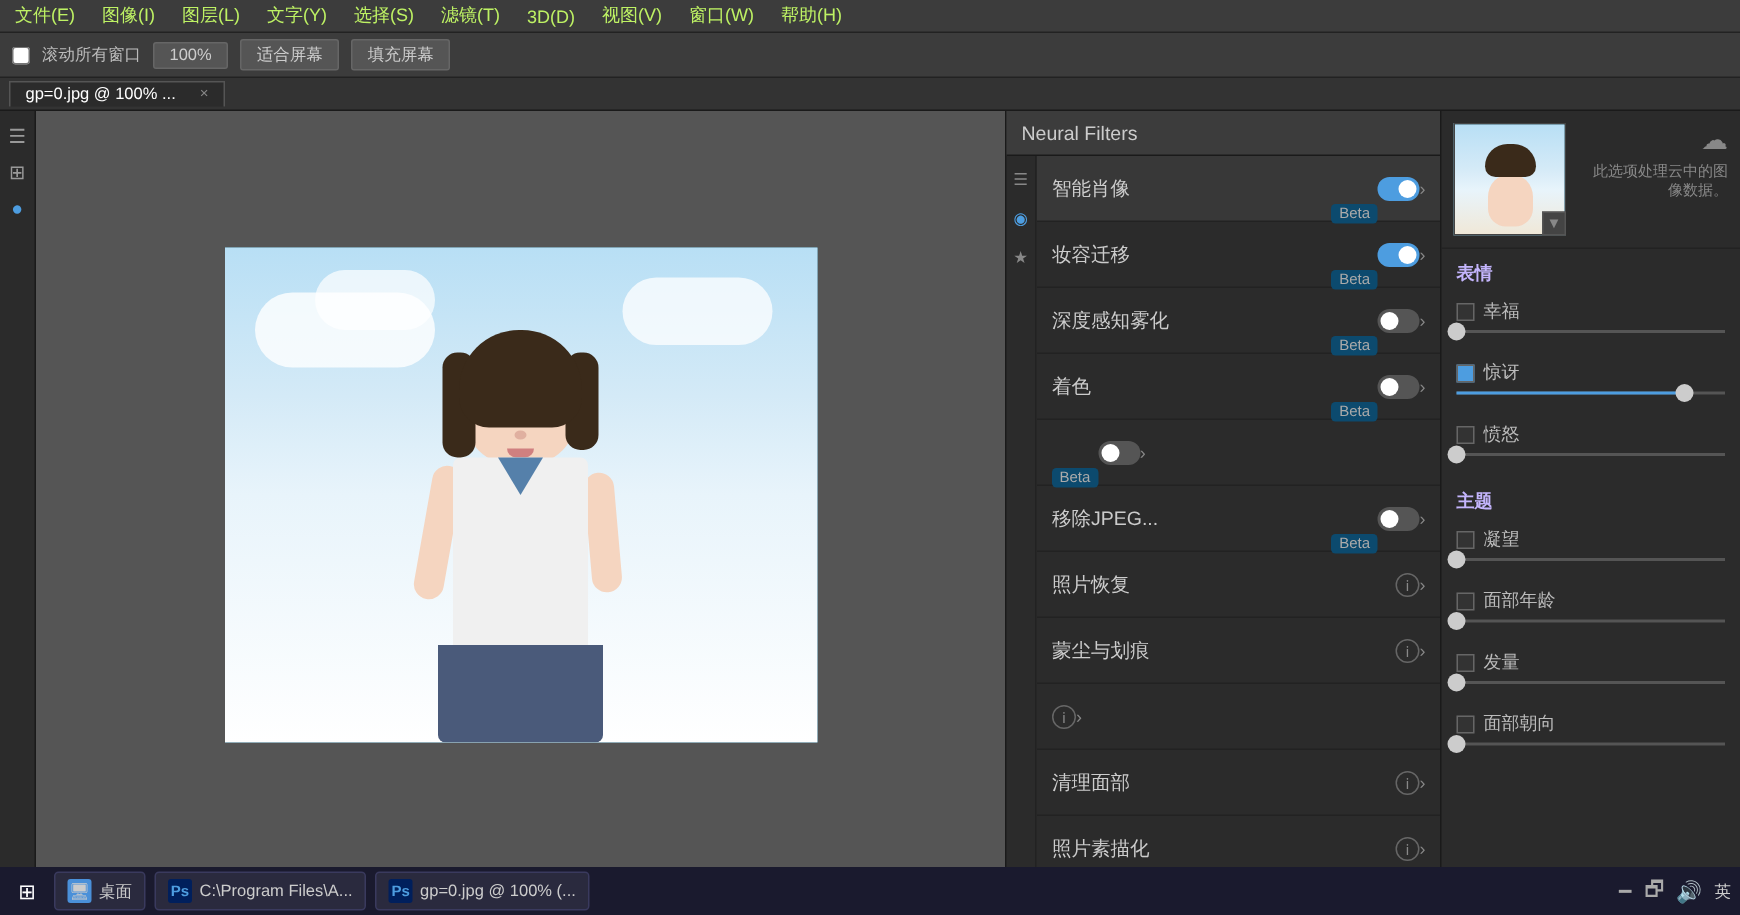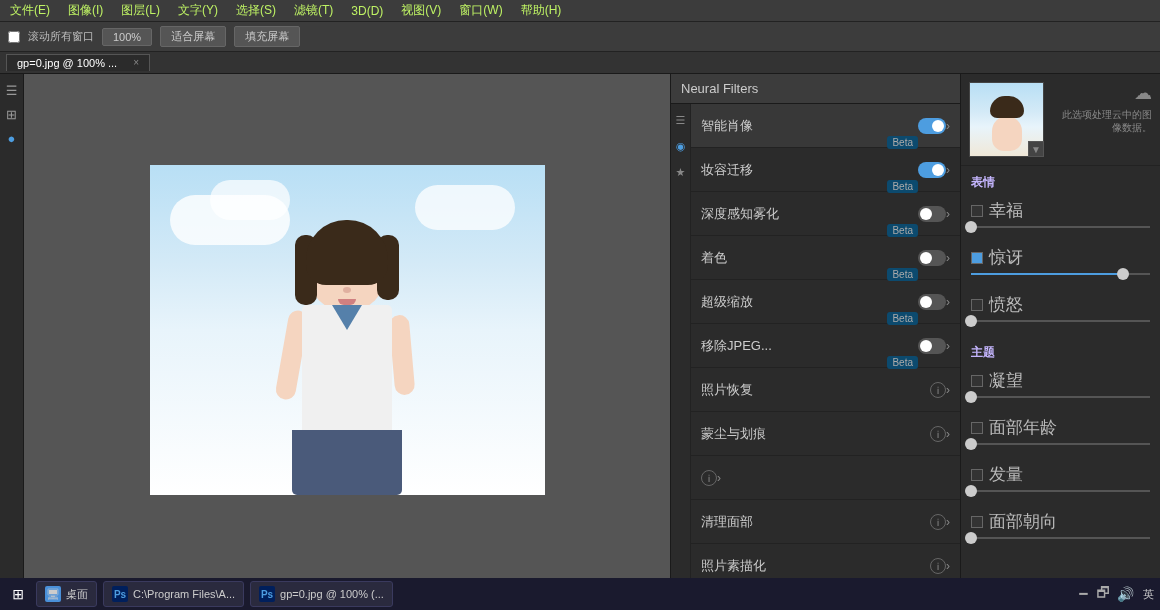--- a/index.html
+++ b/index.html
@@ -533,21 +533,21 @@
     }
     .slider-checkbox {
       width: 12px;
       height: 12px;
       border: 1px solid #666;
       background: #333;
       flex-shrink: 0;
     }
     .slider-checkbox.checked { background: #4d9de0; }
     .slider-label {
-      font-size: 17px;
+      font-size: 12px;
       color: #bbb;
     }
     .slider-track {
       width: 100%;
       height: 2px;
       background: #555;
       position: relative;
       margin: 2px 0 6px;
     }
     .slider-fill {
@@ -754,21 +754,20 @@
           </div>
           <div class="filter-item">
             <span class="filter-name">着色</span>
             <span class="filter-badge">Beta</span>
             <div class="toggle-switch off">
               <div class="toggle-knob"></div>
             </div>
             <span class="filter-arrow">›</span>
           </div>
           <div class="filter-item">
-            <span class="filter-name">超级缩放</span>
             <span class="filter-badge">Beta</span>
             <div class="toggle-switch off">
               <div class="toggle-knob"></div>
             </div>
             <span class="filter-arrow">›</span>
           </div>
           <div class="filter-item">
             <span class="filter-name">移除JPEG...</span>
             <span class="filter-badge">Beta</span>
             <div class="toggle-switch off">

